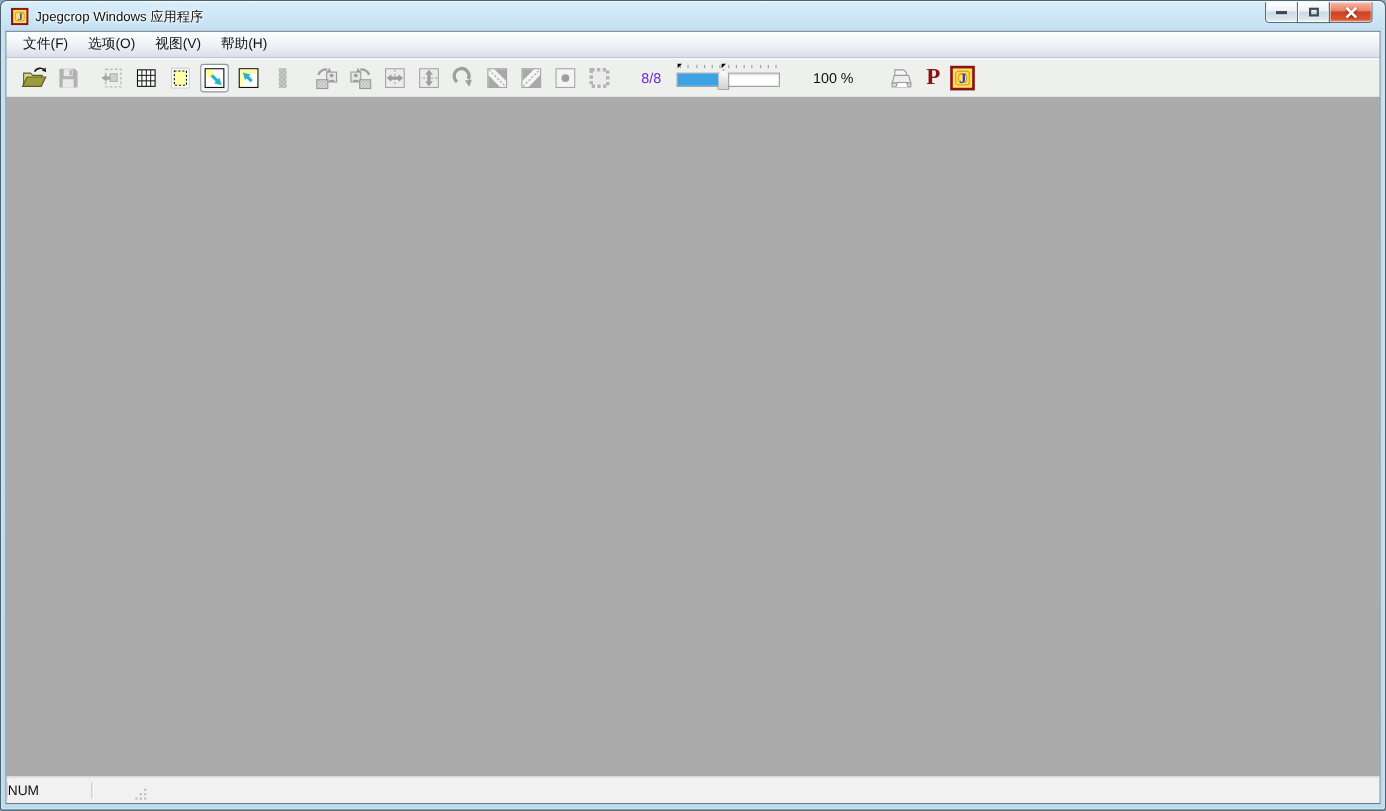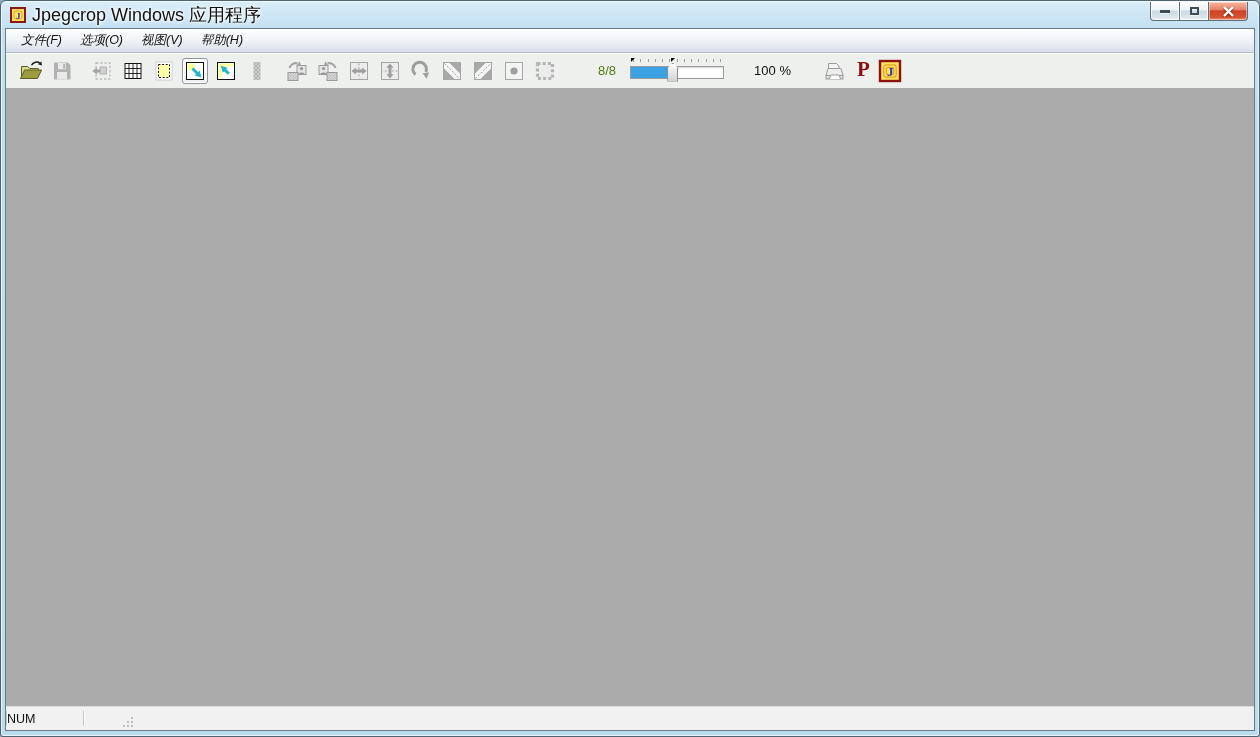--- a/index.html
+++ b/index.html
@@ -6,21 +6,21 @@
     font-family:"Liberation Sans",sans-serif;background:#8ea9b8;}
   .window{position:absolute;inset:0;border-radius:6px 6px 3px 3px;
     border:1px solid #4e6470;box-sizing:border-box;
     background:linear-gradient(180deg,#d9eef9 0px,#c3e0f2 26px,#bfe2f1 60px,#b9ddee 100%);
     box-shadow:inset 0 0 0 1px rgba(255,255,255,.65);}
   
   .titlebar{position:absolute;top:1px;left:1px;right:1px;height:26px;
     display:flex;align-items:center;padding-left:8px;}
   .app-icon{width:16px;height:16px;margin-right:6px;display:inline-flex;}
   .app-icon svg{width:16px;height:16px;}
-  .title{font-size:18px;color:#101010;text-shadow:0 0 4px #fff,0 0 2px #fff,0 0 6px #fff;}
+  .title{font-size:12px;color:#101010;text-shadow:0 0 4px #fff,0 0 2px #fff,0 0 6px #fff;}
   .win-controls{position:absolute;top:0;right:10px;display:flex;}
   .wbtn{height:19px;border:1px solid #5d6e79;border-top:none;box-sizing:border-box;
     display:flex;align-items:center;justify-content:center;
     background:linear-gradient(#ffffff,#eaf2f7 45%,#c9d8e2 50%,#dde8ef 88%,#f0f6f9);
     box-shadow:inset 0 0 0 1px rgba(255,255,255,.8);}
   .wbtn.min{width:30px;border-radius:0 0 0 4px;}
   .wbtn.max{width:30px;margin-left:-1px;}
   .wbtn.close{width:40px;margin-left:-1px;border-radius:0 0 4px 0;
     background:linear-gradient(#f7b7a0,#e8836a 42%,#cb4326 50%,#d6532f 85%,#eb9579);
     box-shadow:inset 0 0 0 1px rgba(255,255,255,.45);}
@@ -28,33 +28,33 @@
   .glyph-max{width:9px;height:8px;border:2px solid #3f4a52;box-sizing:border-box;
     box-shadow:0 1px 0 rgba(255,255,255,.6);}
   .glyph-close{width:13px;height:11px;display:block;}
   
   .wbody{position:absolute;left:4px;right:4px;top:27px;bottom:5px;
     border:1px solid #6d7b85;box-sizing:border-box;display:flex;flex-direction:column;
     background:#eef0ef;}
   
   .menubar{height:23px;flex:0 0 23px;display:flex;align-items:center;padding-left:6px;
     background:linear-gradient(#fdfeff,#eef1f6 55%,#dde3ed 90%,#d8deea);
-    border-bottom:1px solid #b6bcc6;font-size:12.5px;color:#111;font-style:italic;}
+    border-bottom:1px solid #b6bcc6;font-size:12.5px;color:#111;}
   .menu-item{padding:3px 9px;}
   
   .toolbar{height:35px;flex:0 0 35px;display:flex;align-items:center;
     background:#eef0ee;box-shadow:inset 0 1px 0 #fafbfc;padding-left:12px;}
   .tb-buttons{display:flex;align-items:center;}
   .tb-btn{width:26px;height:26px;margin-right:5px;display:flex;align-items:center;
     justify-content:center;border:1px solid transparent;border-radius:3px;box-sizing:border-box;}
   .tb-btn svg{width:24px;height:24px;display:block;}
   .tb-btn.pressed{border-color:#8f979c;background:linear-gradient(#fefefe,#eceef0);
     box-shadow:inset 0 0 0 1px #fff;}
   .tb-gap{width:9px;flex:0 0 9px;}
-  .page-ind{margin-left:35px;font-size:13px;color:#4d7c0f;}
+  .page-ind{margin-left:20px;font-size:13px;color:#6d28d9;}
   .zoom-label{margin-left:30px;font-size:13px;color:#111;}
   
   .slider{position:relative;width:94px;height:26px;margin-left:14px;flex:0 0 94px;}
   .ticks{position:absolute;left:3px;right:3px;top:1px;display:flex;justify-content:space-between;}
   .tick{width:1px;height:3px;background:#9d9d9d;}
   .track{position:absolute;left:0;right:0;top:8px;height:13px;border:1px solid #9a9a9a;
     background:#fff;box-sizing:border-box;box-shadow:inset 1px 1px 2px rgba(0,0,0,.18);}
   .fill{height:100%;background:#3da2e3;}
   .thumb{position:absolute;top:5px;width:11px;height:19px;
     background:linear-gradient(#fdfdfd,#e2e2e2 60%,#d2d2d2);border:1px solid #8f8f8f;

